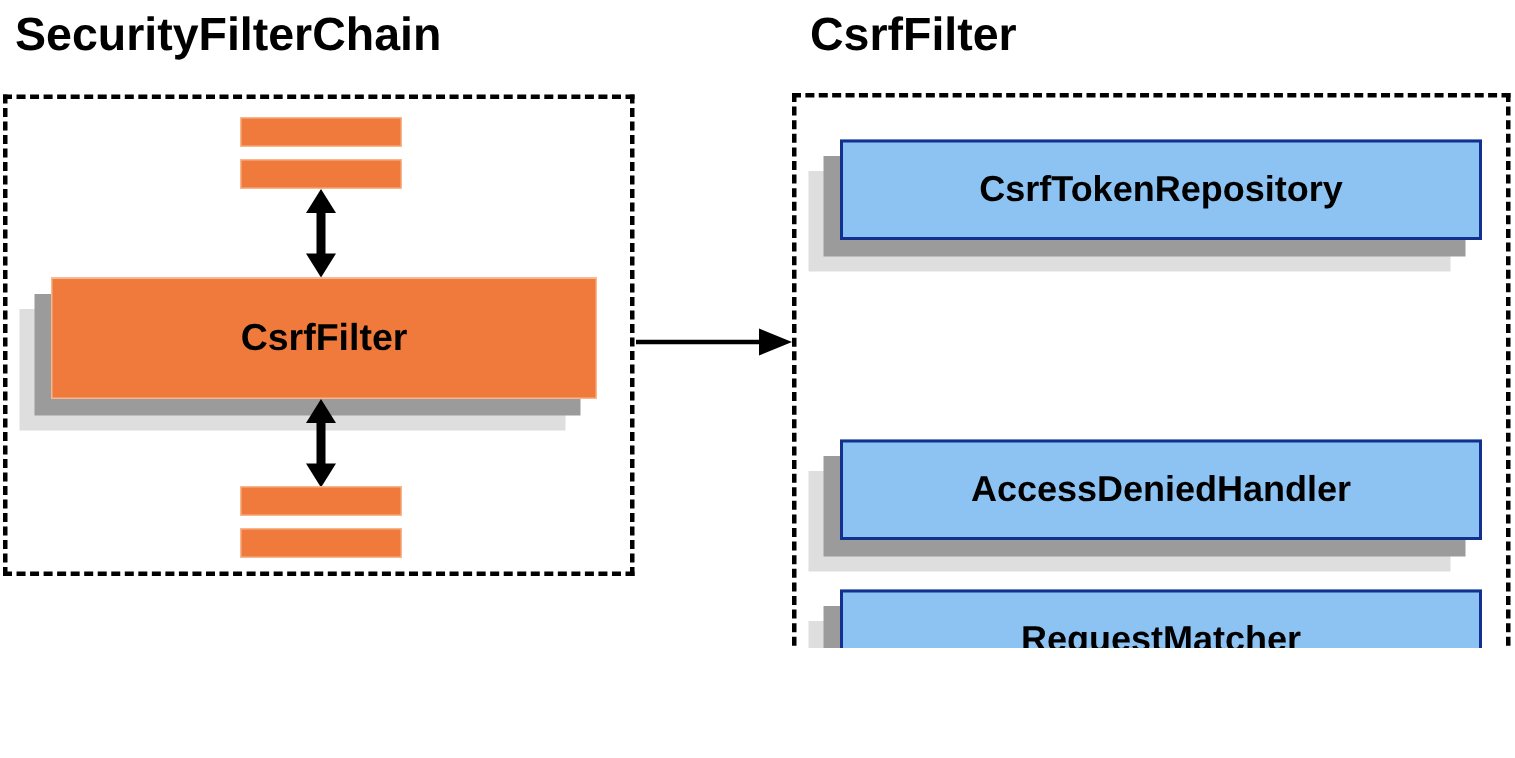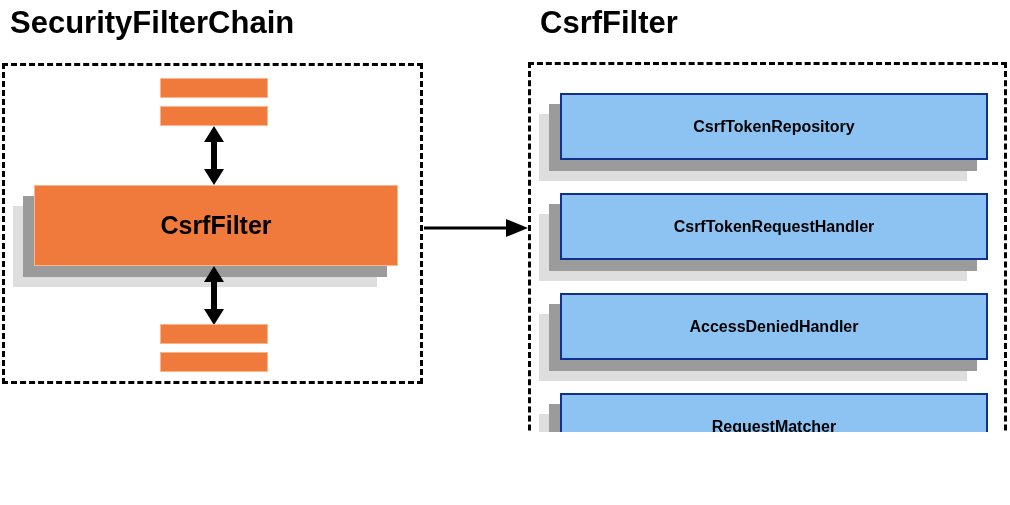--- a/index.html
+++ b/index.html
@@ -59,21 +59,21 @@
     left: 560px;
     width: 428px;
     height: 67px;
     background: #8CC3F2;
     border: 2px solid #12318F;
     box-sizing: border-box;
     box-shadow: -11px 11px 0 0 #9B9B9B, -21px 21px 0 0 #DEDEDE;
     display: flex;
     align-items: center;
     justify-content: center;
-    font-size: 16px;
+    font-size: 24px;
     font-weight: bold;
     color: #000000;
   }
   .arrow-svg {
     position: absolute;
     display: block;
   }
 </style>
 </head>
 <body>
@@ -112,23 +112,20 @@
     <line x1="0" y1="14" x2="84" y2="14" stroke="#000000" stroke-width="3"></line>
     <polygon points="104,14 82,5 82,23" fill="#000000"></polygon>
   </svg>
 
   <div class="dashed-box" style="left:528px; top:62px; width:479px; height:441px;"></div>
 
   <div class="blue-node" style="top:93px;">
     <span>CsrfTokenRepository</span>
   </div>
 
-  <div class="blue-node" style="top:193px;">
-    <span>CsrfTokenRequestHandler</span>
-  </div>
 
   <div class="blue-node" style="top:393px;">
     <span>RequestMatcher</span>
   </div>
 
   <div class="blue-node" style="top:293px;">
     <span>AccessDeniedHandler</span>
   </div>
 
 </div>

